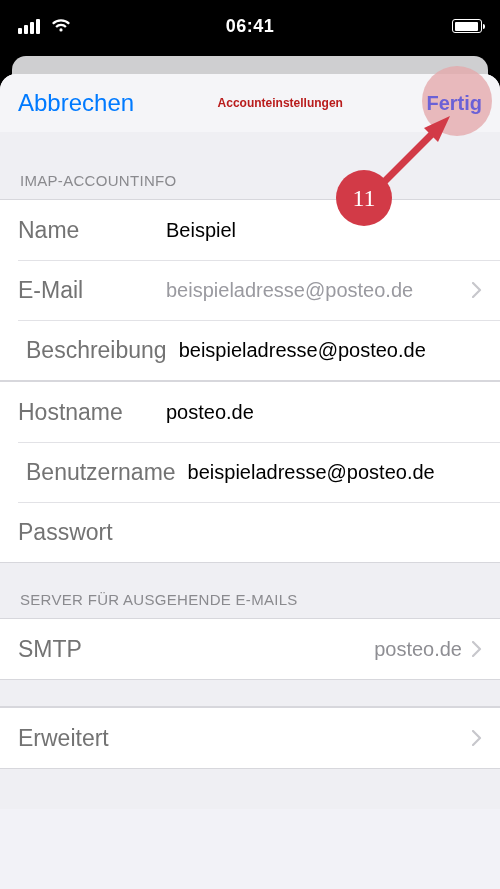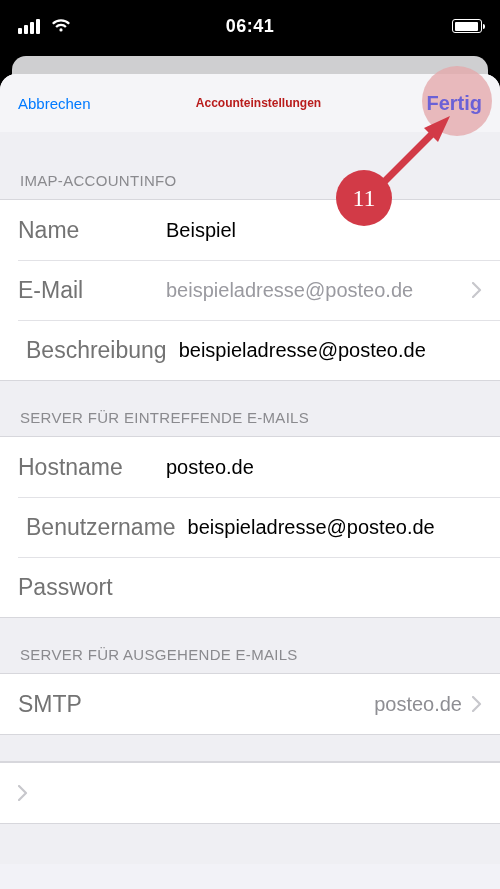--- a/index.html
+++ b/index.html
@@ -17,21 +17,21 @@
     .battery { width: 30px; height: 14px; border: 1.5px solid #fff; border-radius: 3px; position: relative; }
     .battery::after { content:""; position:absolute; right:-4px; top:4px; width:2.5px; height:5px; background:#fff; border-radius:0 2px 2px 0; }
     .battery-fill { position:absolute; left:1.5px; top:1.5px; bottom:1.5px; right:3px; background:#fff; border-radius:1px; }
 
     
     .sheet-stack { position: absolute; left: 0; right: 0; top: 52px; bottom: 0; }
     .under-card { position: absolute; left: 12px; right: 12px; top: 4px; height: 40px; background: #cfcfd1; border-radius: 14px 14px 0 0; }
     .sheet { position: absolute; left: 0; right: 0; top: 22px; bottom: 0; background: #f2f2f7; border-radius: 16px 16px 0 0; overflow: hidden; display: flex; flex-direction: column; }
 
     .nav { height: 58px; display: flex; align-items: center; justify-content: space-between; padding: 0 18px; background: #f5f5f8; }
-    .nav .cancel { color: #007aff; font-size: 15px; cursor: pointer; }
+    .nav .cancel { color: #007aff; font-size: 24px; cursor: pointer; }
     .nav .title { color: #b91c1c; font-size: 12px; font-weight: 700; }
     .nav .done { color: #6b61d6; font-size: 20px; font-weight: 600; cursor: pointer; position: relative; z-index: 2; }
 
     .content { flex: 1; overflow-y: auto; }
 
     .section-header { font-size: 15px; color: #8a8a8e; letter-spacing: 0.3px; padding: 28px 5px 10px 20px; text-transform: uppercase; background: #efeff3; }
     .section-header.first { padding-top: 40px; }
 
     .group { background: #fff; border-top: 1px solid #d7d7dc; border-bottom: 1px solid #d7d7dc; }
     .row { display: flex; align-items: center; min-height: 60px; padding: 0 18px; position: relative; }
@@ -100,21 +100,20 @@
             <svg class="chevron" width="10" height="16" viewBox="0 0 10 16">
                 <path d="M1 1l7 7-7 7" stroke="#c7c7cc" stroke-width="2.2" fill="none" stroke-linecap="round" stroke-linejoin="round"></path>
               </svg>
           </div>
           <div class="row">
             <span class="label wide">Beschreibung</span>
             <input class="value" value="beispieladresse@posteo.de" style="">
           </div>
         </div>
 
-        <div class="section-header">SERVER FÜR EINTREFFENDE E-MAILS</div>
         <div class="group">
           <div class="row">
             <span class="label">Hostname</span>
             <input class="value" value="posteo.de" style="">
           </div>
           <div class="row">
             <span class="label wide">Benutzername</span>
             <input class="value" value="beispieladresse@posteo.de" style="">
           </div>
           <div class="row">
@@ -131,20 +130,21 @@
             <svg class="chevron" width="10" height="16" viewBox="0 0 10 16">
                 <path d="M1 1l7 7-7 7" stroke="#c7c7cc" stroke-width="2.2" fill="none" stroke-linecap="round" stroke-linejoin="round"></path>
               </svg>
           </div>
         </div>
 
         <div class="gap"></div>
 
         <div class="group">
           <div class="row">
+            <span class="label" style="width:auto; flex:1;">Erweitert</span>
             <svg class="chevron" width="10" height="16" viewBox="0 0 10 16">
                 <path d="M1 1l7 7-7 7" stroke="#c7c7cc" stroke-width="2.2" fill="none" stroke-linecap="round" stroke-linejoin="round"></path>
               </svg>
           </div>
         </div>
 
         <div style="height:40px; background:#efeff3;"></div>
 
       </div>
     </div>

